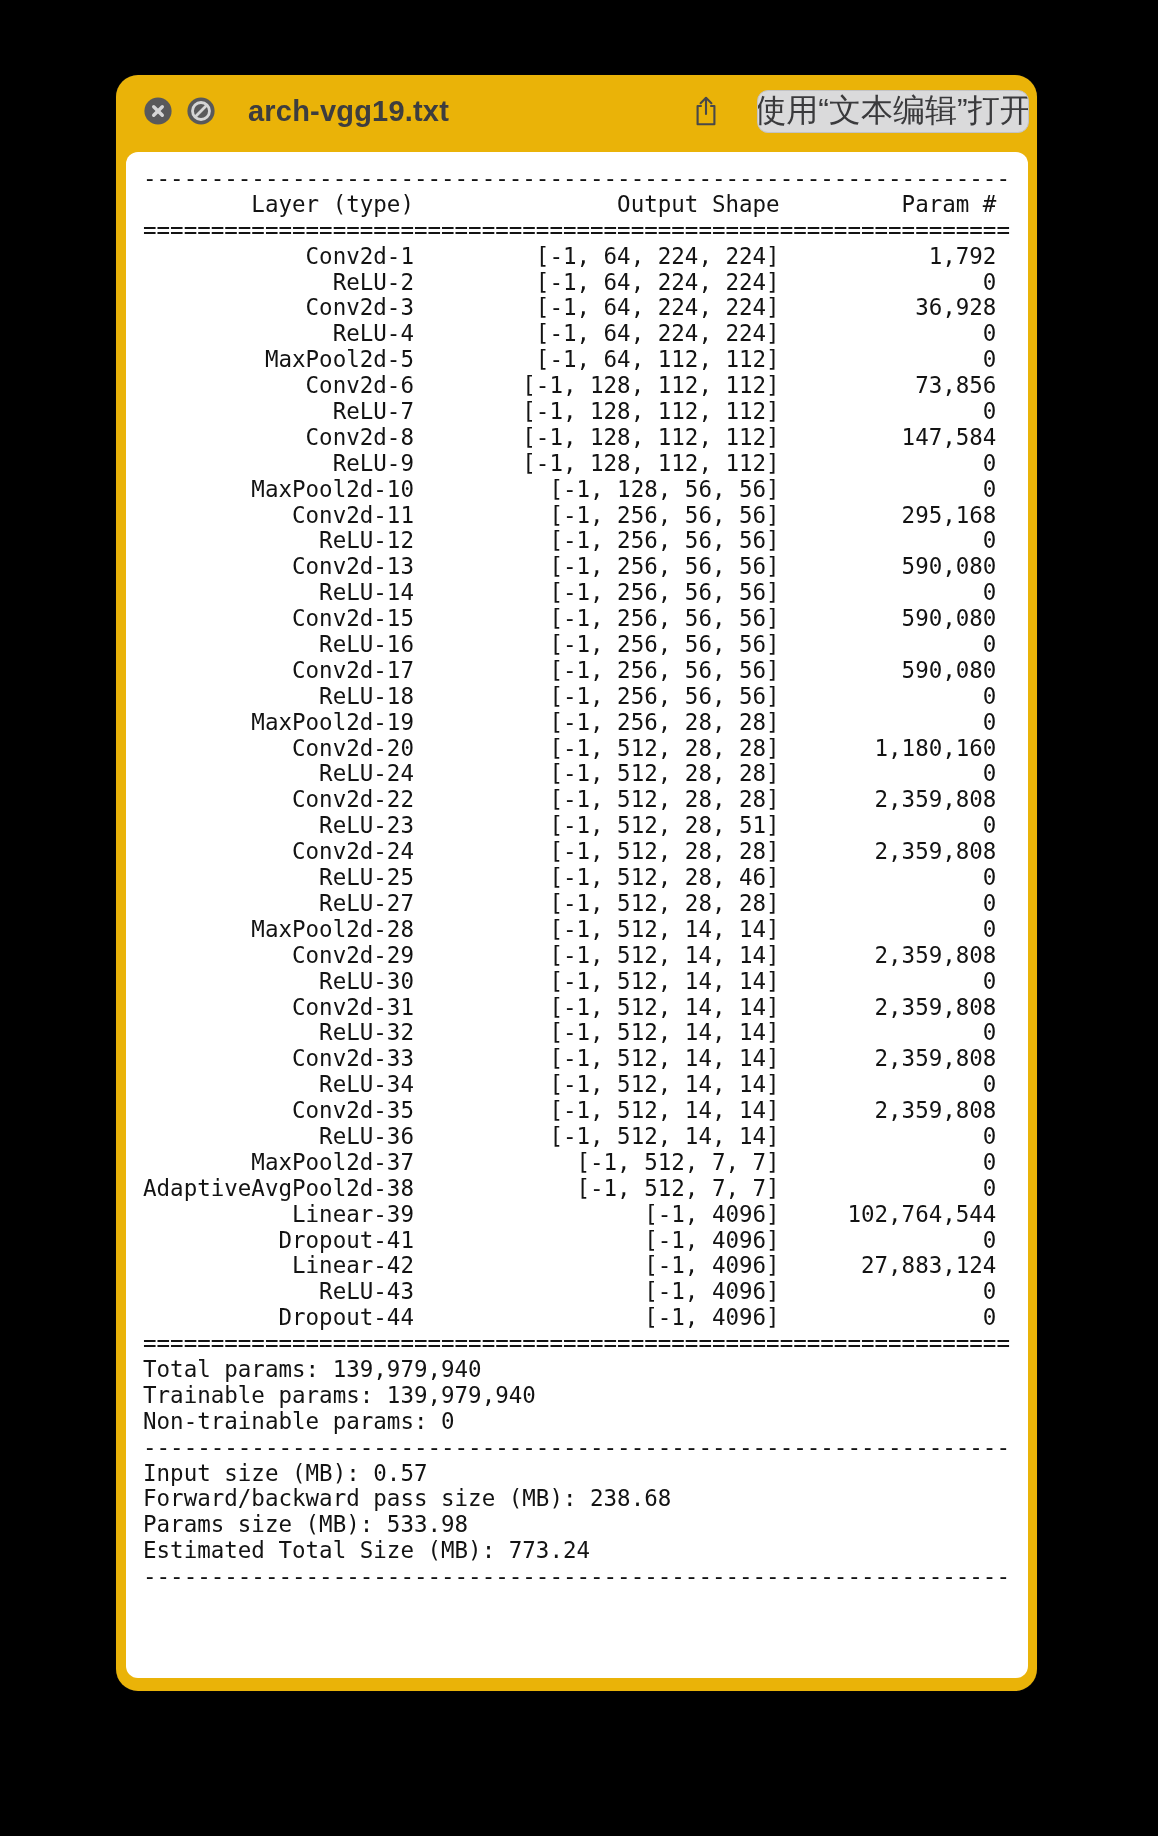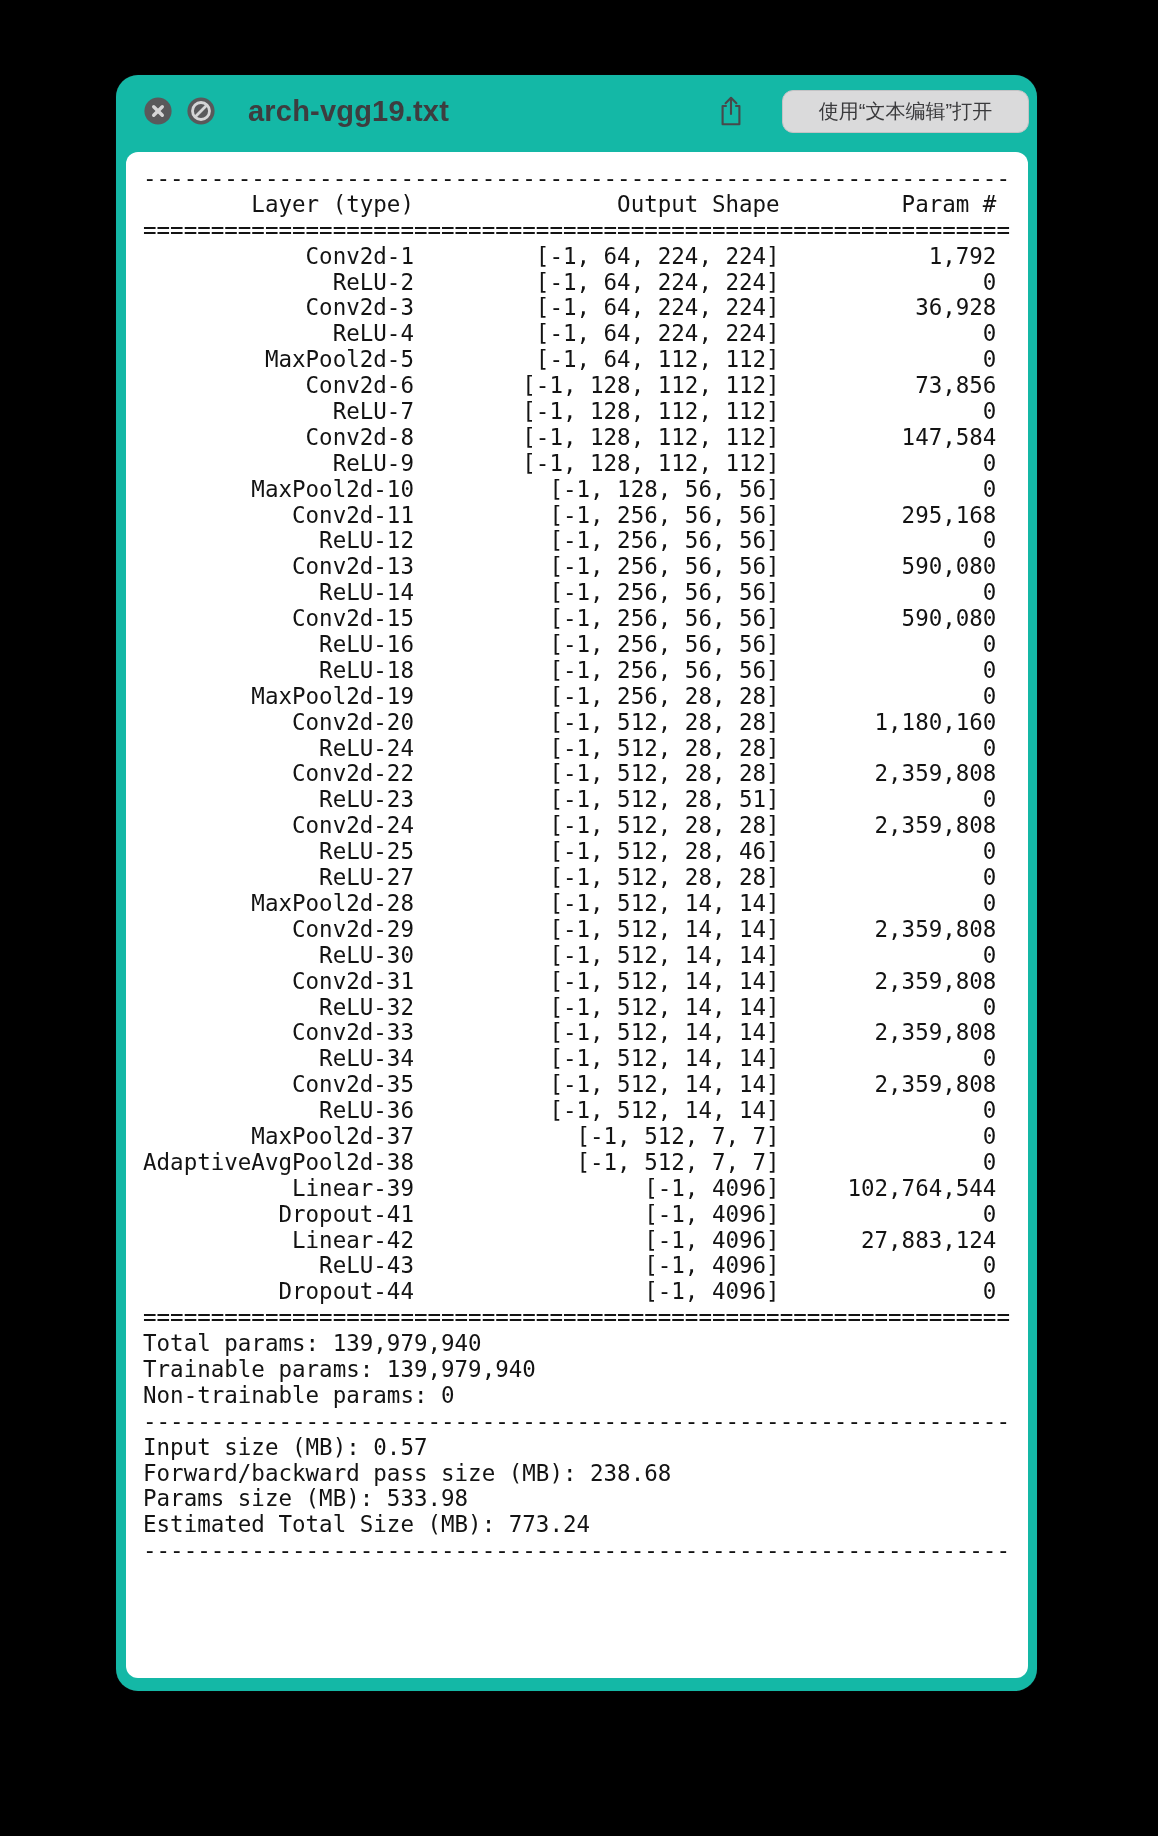--- a/index.html
+++ b/index.html
@@ -7,21 +7,21 @@
     width:1158px;height:1836px;
     background:#000;
     position:relative;
     overflow:hidden;
     font-family:"Liberation Sans", sans-serif;
   }
   .window{
     position:absolute;
     left:116px; top:75px;
     width:921px; height:1616px;
-    background:#14b8a6;
+    background:#eab308;
     border-radius:22px;
     box-shadow:0 0 1px rgba(255,255,255,.15);
   }
   .titlebar{
     position:absolute;
     left:0; top:0; right:0;
     height:72px;
     display:flex;
     align-items:center;
     padding:0 8px 0 28px;
@@ -33,27 +33,27 @@
     margin-left:33px;
     font-size:29px;
     font-weight:bold;
     color:#3d3d3f;
     letter-spacing:.2px;
     white-space:nowrap;
   }
   .tb-spacer{ flex:1; }
   .share{ width:26px;height:32px; margin-right:38px; flex:0 0 auto; }
   .open-btn{
-    width:247px; height:43px;
+    width:272px; height:43px;
     box-sizing:border-box;
     display:flex; align-items:center; justify-content:center;
     background:#dadadb;
     border:1.5px solid #c3c3c5;
     border-radius:11px;
-    font-size:20px;
+    font-size:32px;
     color:#3a3a3c;
     white-space:nowrap;
     overflow:hidden;
     cursor:default;
   }
   .panel{
     position:absolute;
     left:10px; right:9px;
     top:77px; bottom:13px;
     background:#ffffff;
@@ -117,20 +117,21 @@
         <div class="doc-line">              ReLU-7        [-1, 128, 112, 112]               0</div>
         <div class="doc-line">            Conv2d-8        [-1, 128, 112, 112]         147,584</div>
         <div class="doc-line">              ReLU-9        [-1, 128, 112, 112]               0</div>
         <div class="doc-line">        MaxPool2d-10          [-1, 128, 56, 56]               0</div>
         <div class="doc-line">           Conv2d-11          [-1, 256, 56, 56]         295,168</div>
         <div class="doc-line">             ReLU-12          [-1, 256, 56, 56]               0</div>
         <div class="doc-line">           Conv2d-13          [-1, 256, 56, 56]         590,080</div>
         <div class="doc-line">             ReLU-14          [-1, 256, 56, 56]               0</div>
         <div class="doc-line">           Conv2d-15          [-1, 256, 56, 56]         590,080</div>
         <div class="doc-line">             ReLU-16          [-1, 256, 56, 56]               0</div>
+        <div class="doc-line">           Conv2d-17          [-1, 256, 56, 56]         590,080</div>
         <div class="doc-line">             ReLU-18          [-1, 256, 56, 56]               0</div>
         <div class="doc-line">        MaxPool2d-19          [-1, 256, 28, 28]               0</div>
         <div class="doc-line">           Conv2d-20          [-1, 512, 28, 28]       1,180,160</div>
         <div class="doc-line">             ReLU-24          [-1, 512, 28, 28]               0</div>
         <div class="doc-line">           Conv2d-22          [-1, 512, 28, 28]       2,359,808</div>
         <div class="doc-line">             ReLU-23          [-1, 512, 28, 51]               0</div>
         <div class="doc-line">           Conv2d-24          [-1, 512, 28, 28]       2,359,808</div>
         <div class="doc-line">             ReLU-25          [-1, 512, 28, 46]               0</div>
         <div class="doc-line">             ReLU-27          [-1, 512, 28, 28]               0</div>
         <div class="doc-line">        MaxPool2d-28          [-1, 512, 14, 14]               0</div>

